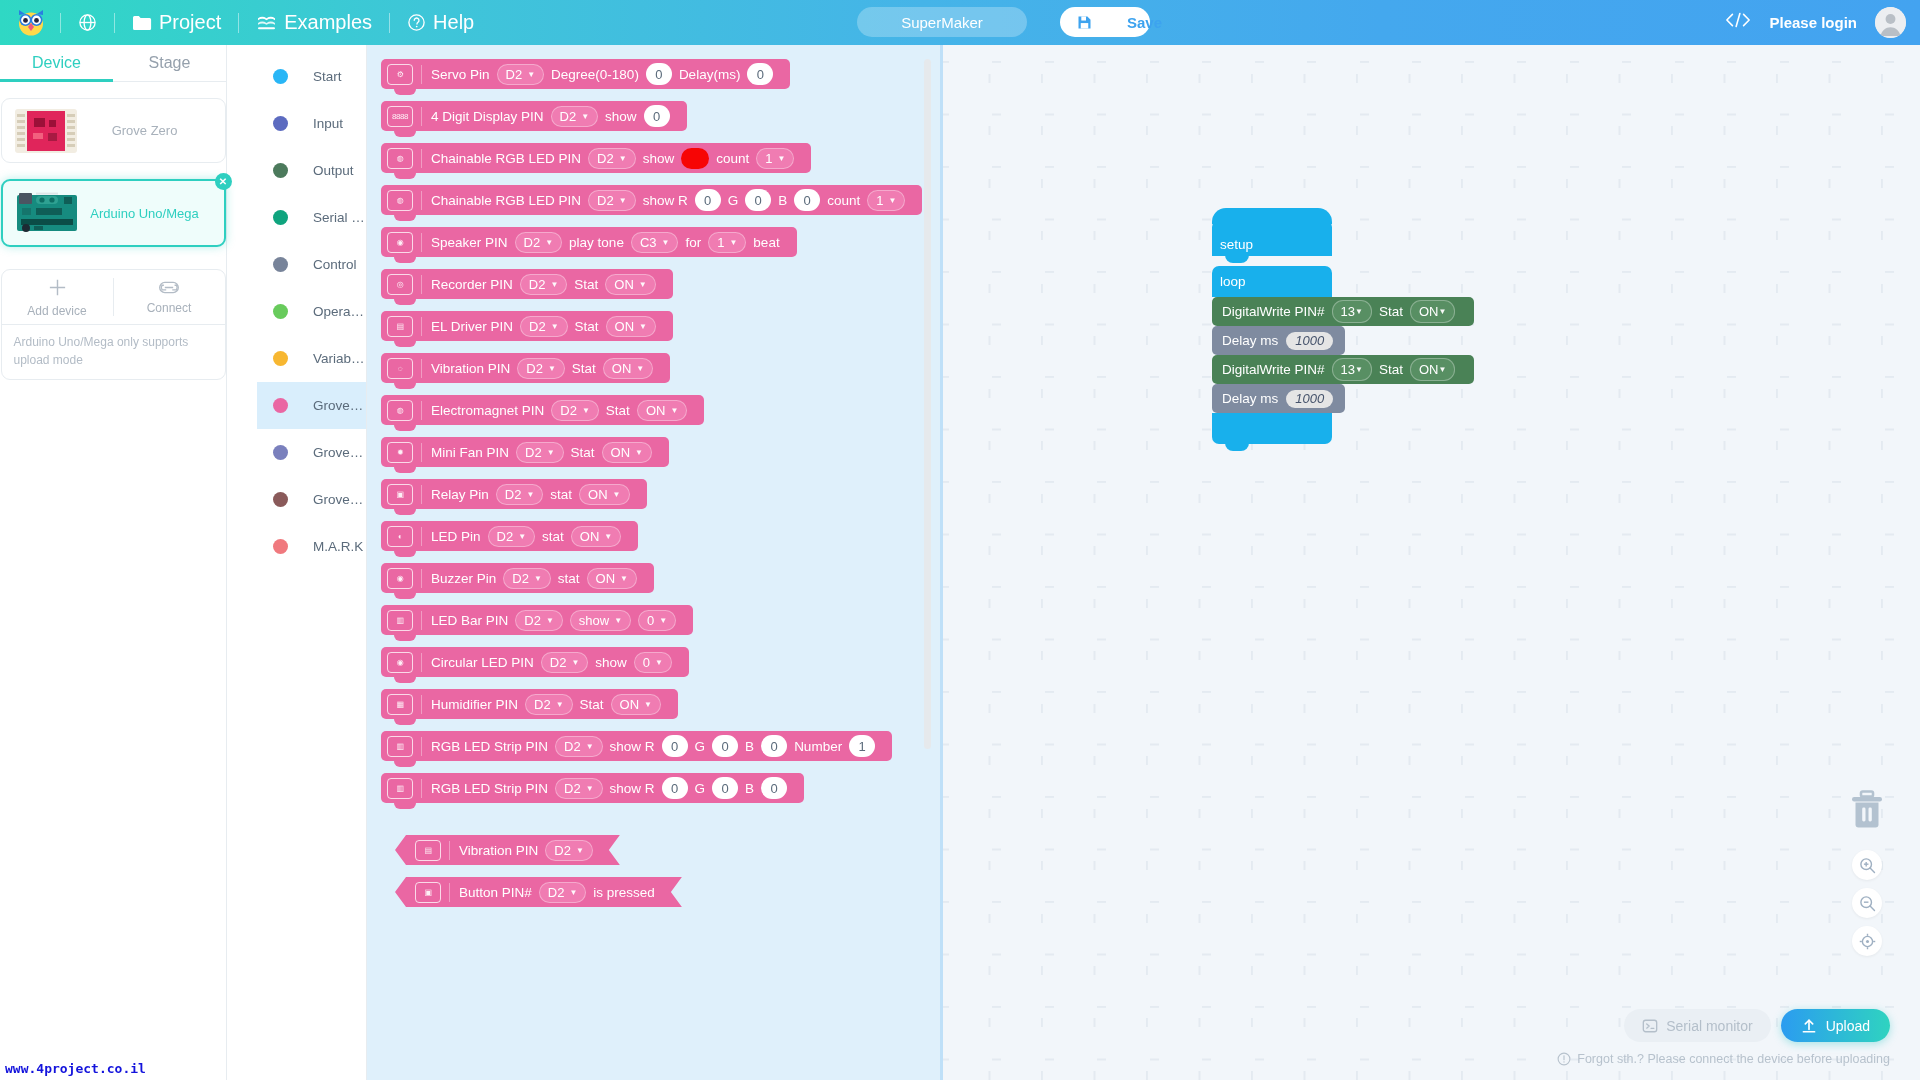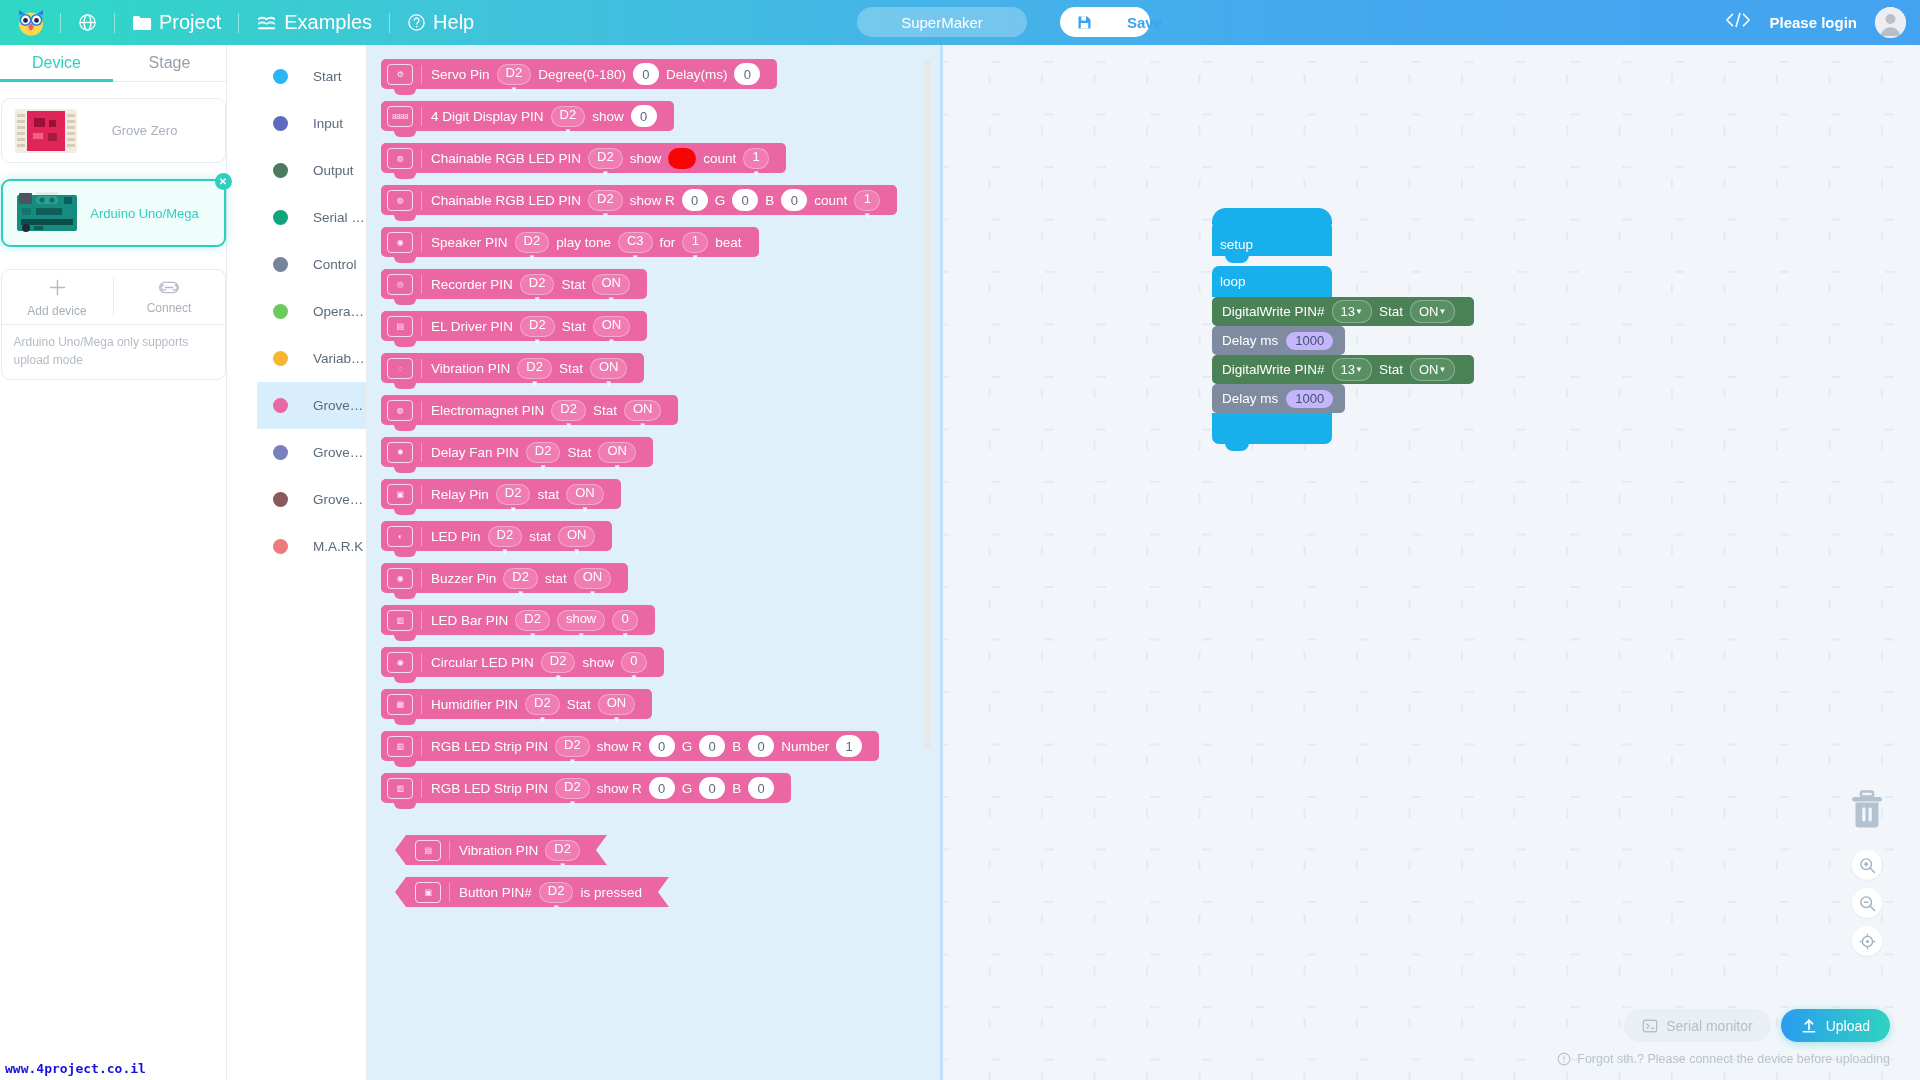--- a/index.html
+++ b/index.html
@@ -143,21 +143,21 @@
     display: flex; align-items: center; justify-content: center;
     font-size: 8px; color: rgba(255,255,255,.9); overflow: hidden;
     letter-spacing: -.5px;
   }
   .blk-divider { width: 1px; height: 19px; background: rgba(255,255,255,.35); margin-right: 9px; }
   .blk-txt { margin-right: 7px; }
   .sel {
     display: inline-flex; align-items: center; gap: 5px;
     background: #f07cb2; border: 1px solid rgba(255,255,255,.35);
     border-radius: 12px; height: 21px; padding: 0 8px; margin-right: 7px;
-    font-size: 13px; color: #fff; cursor: pointer; flex-direction: column;
+    font-size: 13px; color: #fff; cursor: pointer;
   }
   .caret { font-size: 8px; opacity: .95; }
   .num {
     display: inline-flex; align-items: center; justify-content: center;
     background: #fff; color: #5b6b7b; border-radius: 11px; min-width: 26px;
     height: 22px; padding: 0 8px; font-size: 13px; margin-right: 7px; cursor: pointer;
   }
   .swatch {
     width: 28px; height: 21px; border-radius: 11px; background: #f70505;
     margin-right: 7px; cursor: pointer;
@@ -233,22 +233,22 @@
   .sblk.green::after { background: #4a8256; }
   .sblk.gray::after { background: #7f8ba0; }
   .sblk .sel2 {
     display: inline-flex; align-items: center; gap: 0; height: 23px;
     border-radius: 11px; padding: 0 8px; font-size: 13px; margin: 0 7px;
     border: 1px solid rgba(255,255,255,.3); cursor: pointer;
   }
   .sblk.green .sel2 { background: #588f63; }
   .sblk .num2 {
     display: inline-flex; align-items: center; justify-content: center;
-    background: #c4b5fd; color: #46536b; border-radius: 11px; min-width: 40px;
-    height: 18px; padding: 0 9px; font-size: 13px; margin-left: 8px; cursor: pointer;
+    background: #e5e5e5; color: #46536b; border-radius: 11px; min-width: 40px;
+    height: 18px; padding: 0 9px; font-size: 13px; margin-left: 8px; cursor: pointer; font-style: italic;
   }
 
   
   .trash {
     position: absolute; right: 36px; top: 745px; width: 34px; height: 40px; cursor: pointer;
   }
   .zoomtools { position: absolute; right: 38px; top: 805px; display: flex; flex-direction: column; gap: 8px; }
   .zbtn {
     width: 30px; height: 30px; border-radius: 50%; background: #fff;
     display: flex; align-items: center; justify-content: center;
@@ -641,21 +641,21 @@
             </span>
             <span class="blk-txt">Stat</span>
             <span class="sel">
               <span>ON</span>
               <span class="caret">▼</span>
             </span>
           </div></div>
         <div><div class="blk">
             <div class="blk-ico">✹</div>
             <div class="blk-divider"></div>
-            <span class="blk-txt">Delay Fan PIN</span>
+            <span class="blk-txt">Mini Fan PIN</span>
             <span class="sel">
               <span>D2</span>
               <span class="caret">▼</span>
             </span>
             <span class="blk-txt">Stat</span>
             <span class="sel">
               <span>ON</span>
               <span class="caret">▼</span>
             </span>
           </div></div>

